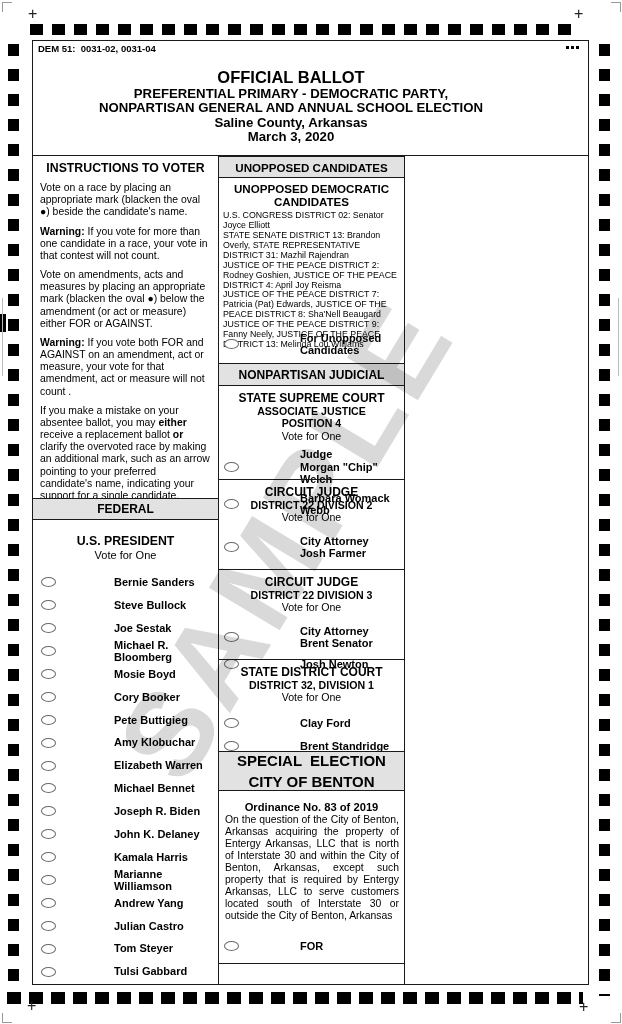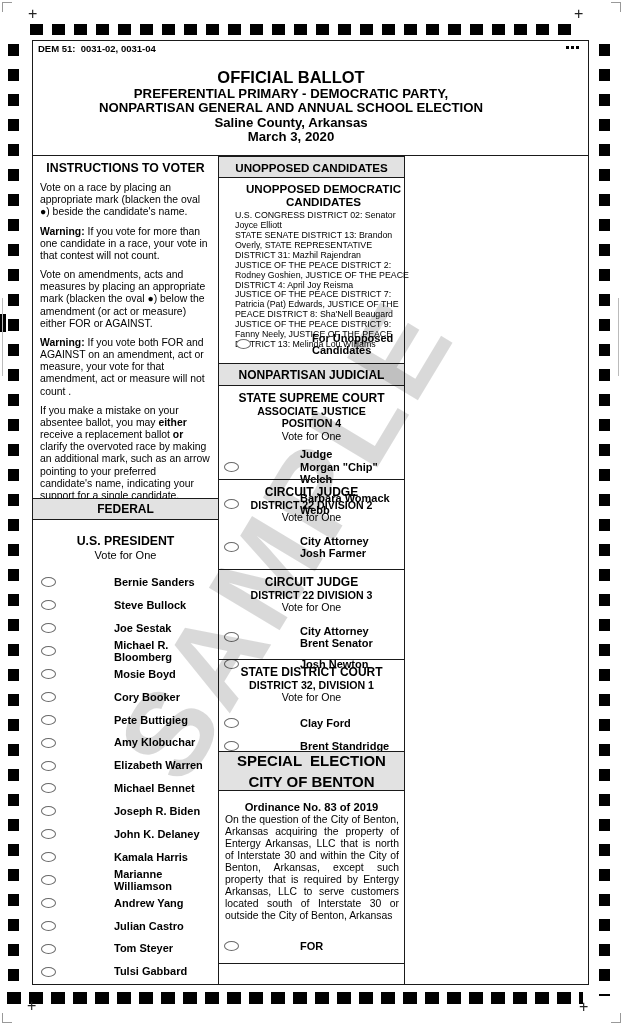--- a/index.html
+++ b/index.html
@@ -55,21 +55,21 @@
   .oname { font-weight:bold; font-size:11px; margin-left:10px; line-height:1.14; }
   .line { display:block; }
   
   .prez { position:absolute; left:0; top:366px; width:100%; }
   .prez .rt { font-size:12.3px; font-weight:bold; text-align:center; margin-top:12px; }
   .prez .vn { font-size:11px; text-align:center; margin-top:1px; }
   .prez .rows { margin-top:10px; }
   .prez .opt { height:22.9px; padding-left:8px; }
   
   .bar1 { top:0; height:22px; font-size:11.6px; }
-  .unop { position:absolute; left:12px; top:22px; width:100%; height:185px; overflow:hidden; }
+  .unop { position:absolute; left:0; top:22px; width:100%; height:185px; overflow:hidden; }
   .unop .sub { font-weight:bold; font-size:11.6px; text-align:center; line-height:1.12; margin:4px 14px 0; }
   .unop .entries { margin:3px 3px 0 4px; font-size:8.8px; line-height:1.13; }
   .uopt { position:absolute; bottom:6px; left:0; padding-left:5px; }
   .uopt .oname { margin-left:13px; }
   .jbar { top:207px; height:23px; }
   .race { position:absolute; left:0; width:100%; text-align:center; box-sizing:border-box; }
   .race1 { top:230px; height:93px; }
   .race2 { top:323px; height:90px; border-top:1px solid #1a1a1a; }
   .race3 { top:413px; height:90px; border-top:1px solid #1a1a1a; }
   .race4 { top:503px; height:92px; border-top:1px solid #1a1a1a; }

